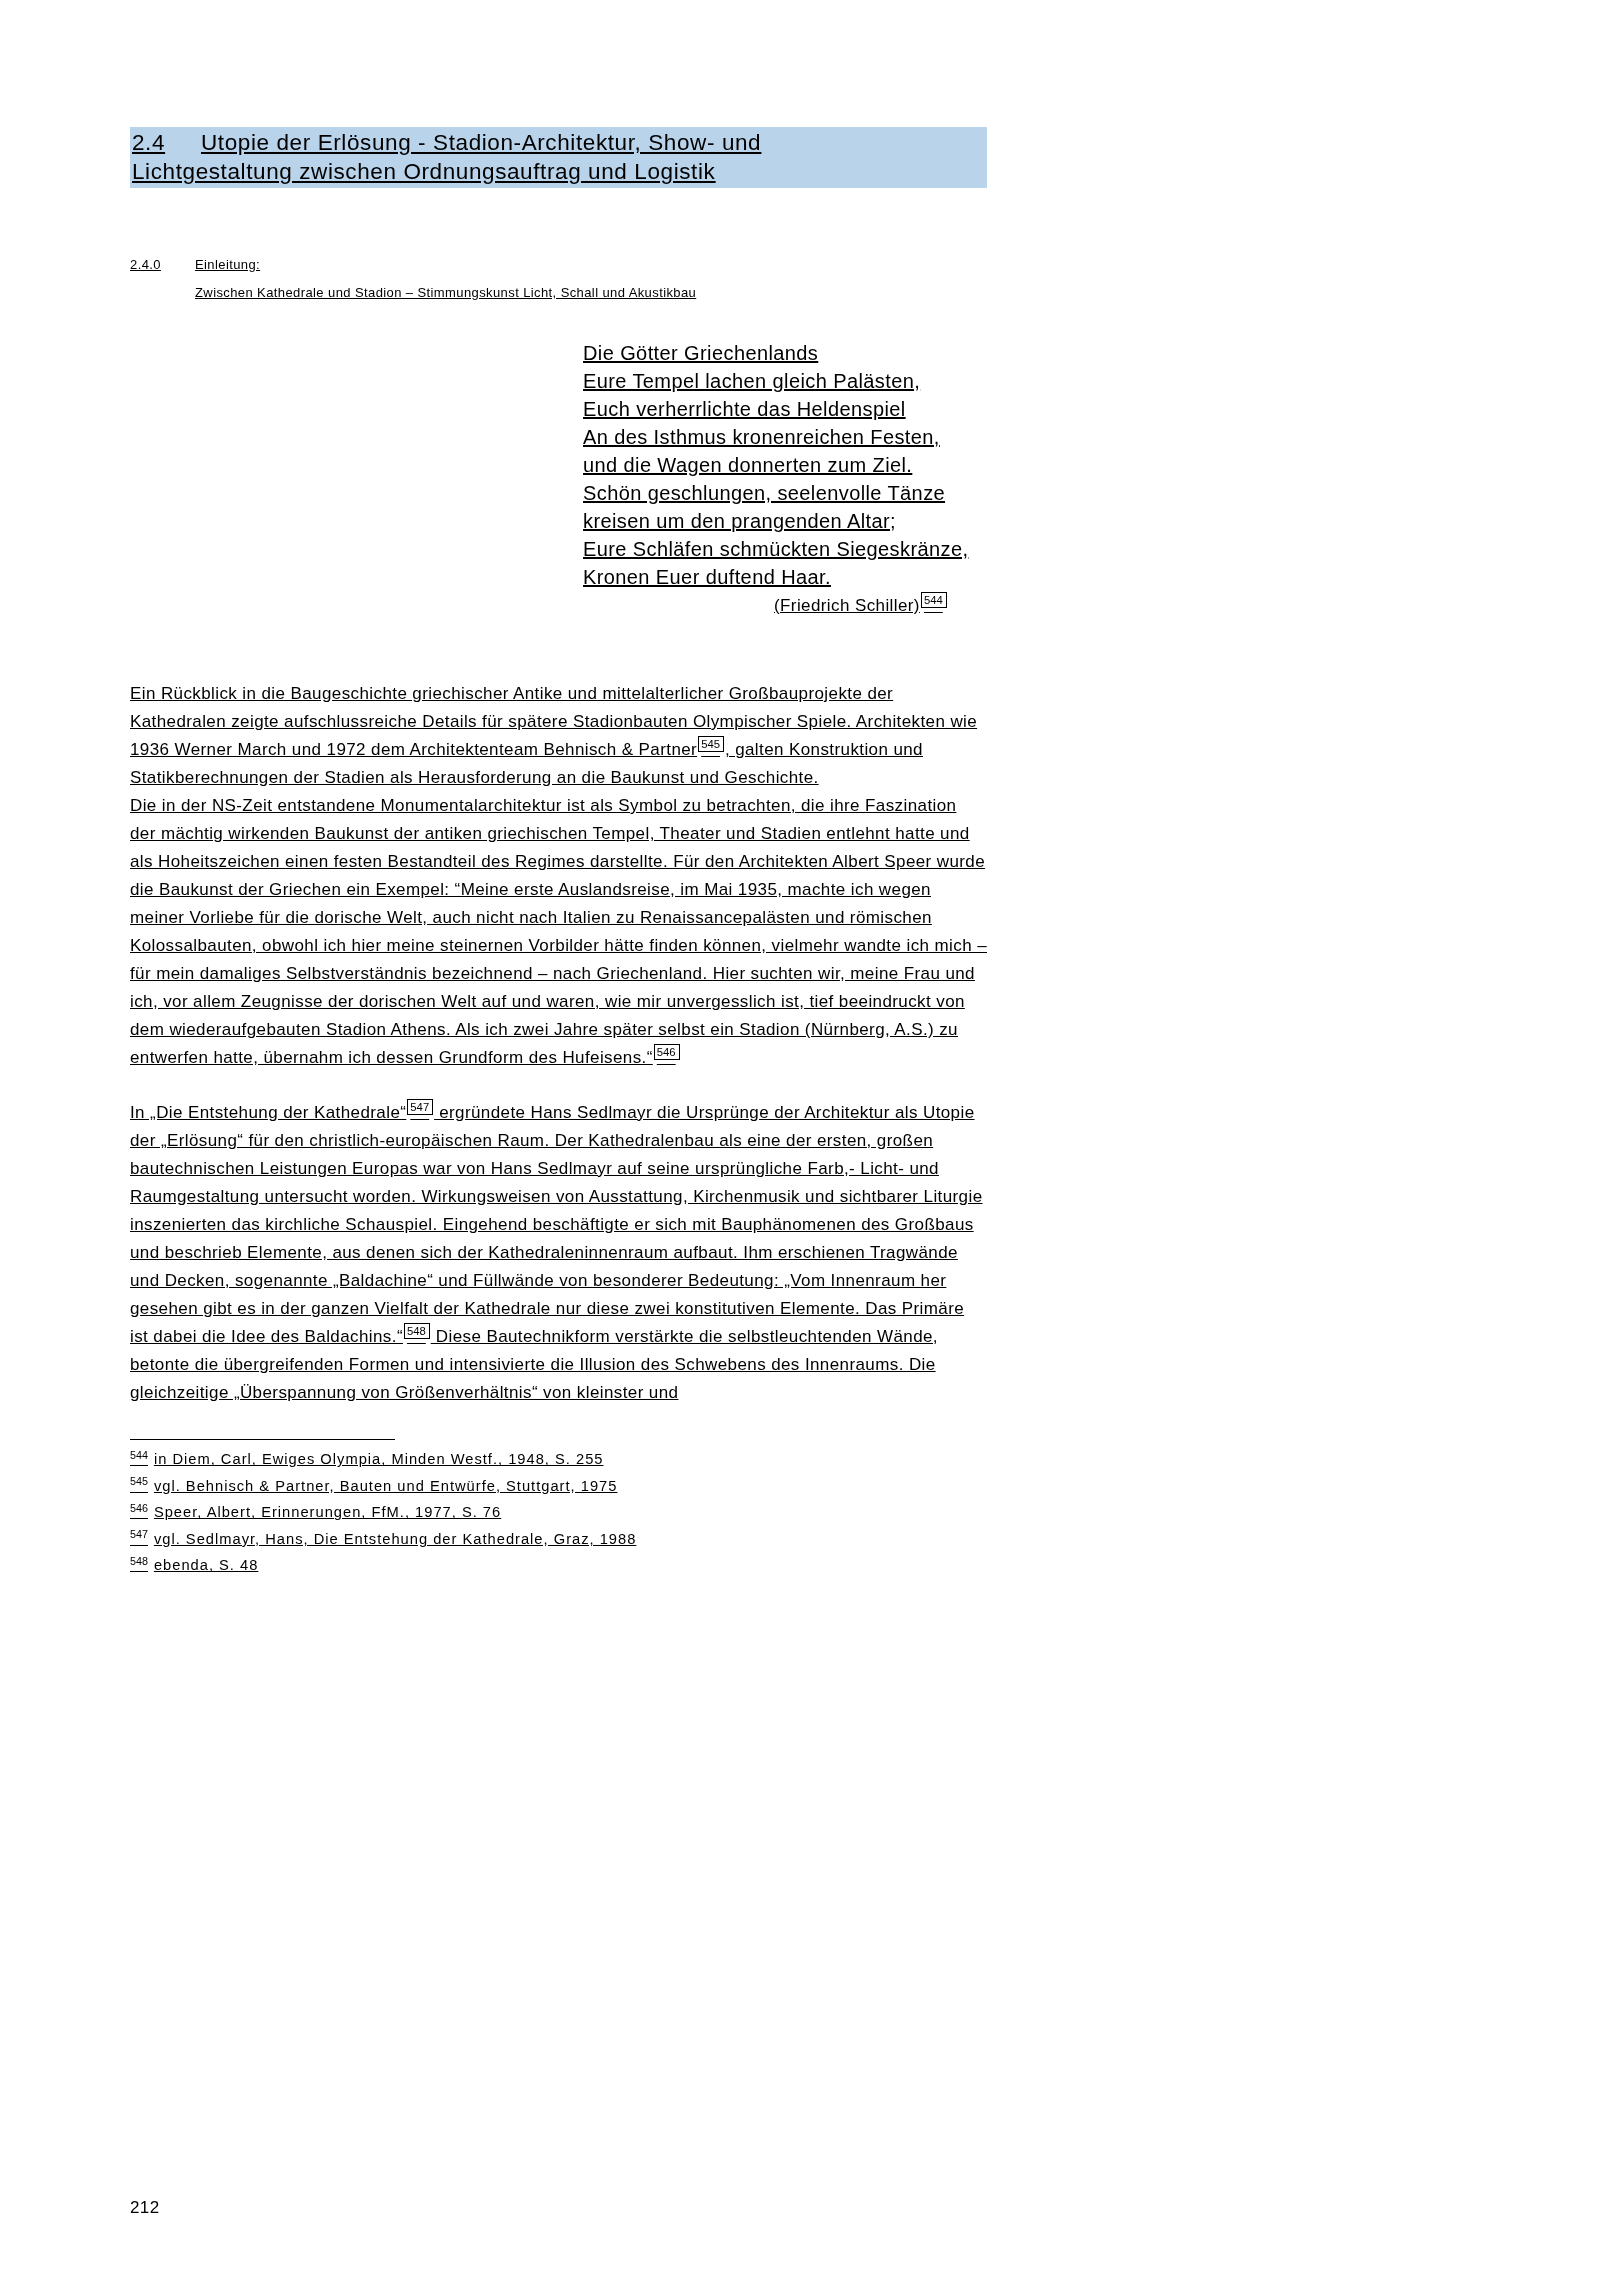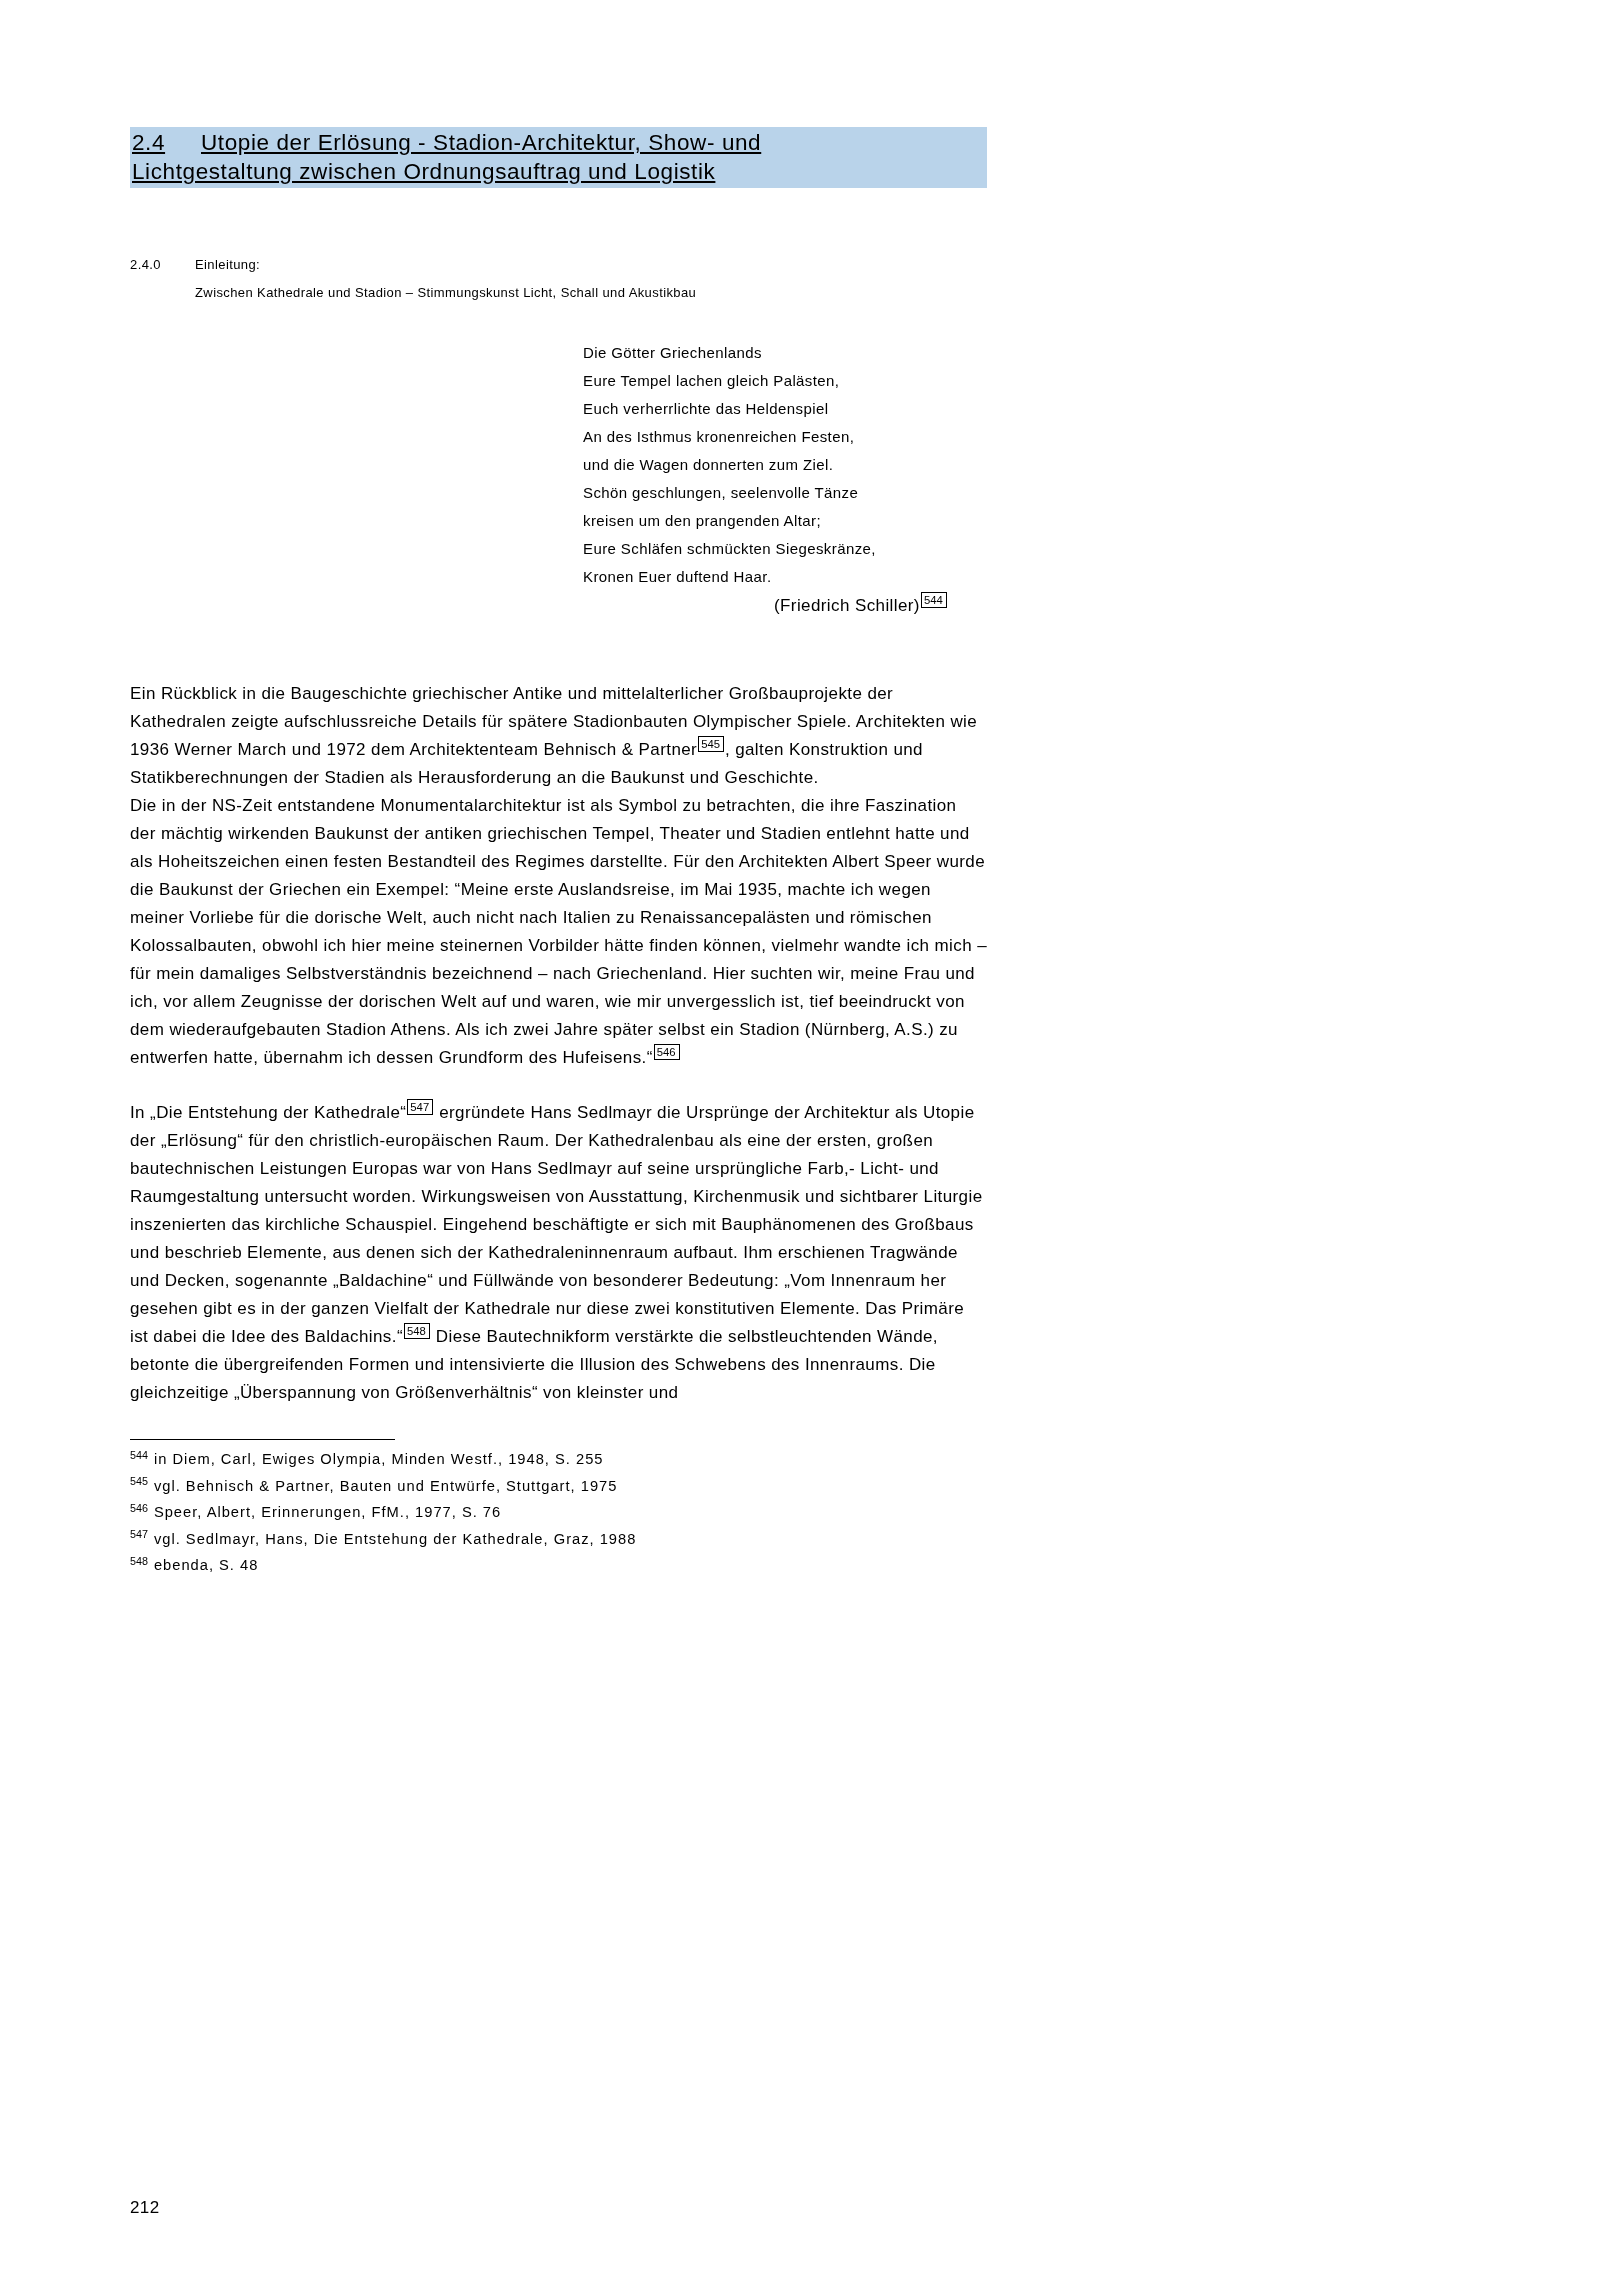--- a/index.html
+++ b/index.html
@@ -11,20 +11,21 @@
     background:#ffffff;
     color:#000000;
     font-family:"Liberation Sans","DejaVu Sans",sans-serif;
     overflow:hidden;
   }
   .content {
     position:absolute;
     left:130px;
     top:0;
     width:857px;
+    text-decoration:underline;
   }
   
   .heading {
     margin-top:127px;
     background:var(--hl,#b9d3ea);
     font-size:22.5px;
     line-height:29px;
     letter-spacing:0.6px;
     padding:1px 2px 2px 2px;
   }
@@ -42,21 +43,21 @@
     font-size:13px;
     line-height:28px;
     letter-spacing:0.4px;
   }
   .sec-num { width:65px; flex:0 0 65px; }
 
   
   .poem {
     margin-top:32px;
     margin-left:453px;
-    font-size:15px;
+    font-size:20px;
     line-height:28px;
     letter-spacing:0.4px;
   }
   .attribution {
     margin-left:644px;
     margin-top:1px;
     font-size:17px;
     line-height:28px;
     letter-spacing:0.4px;
   }

